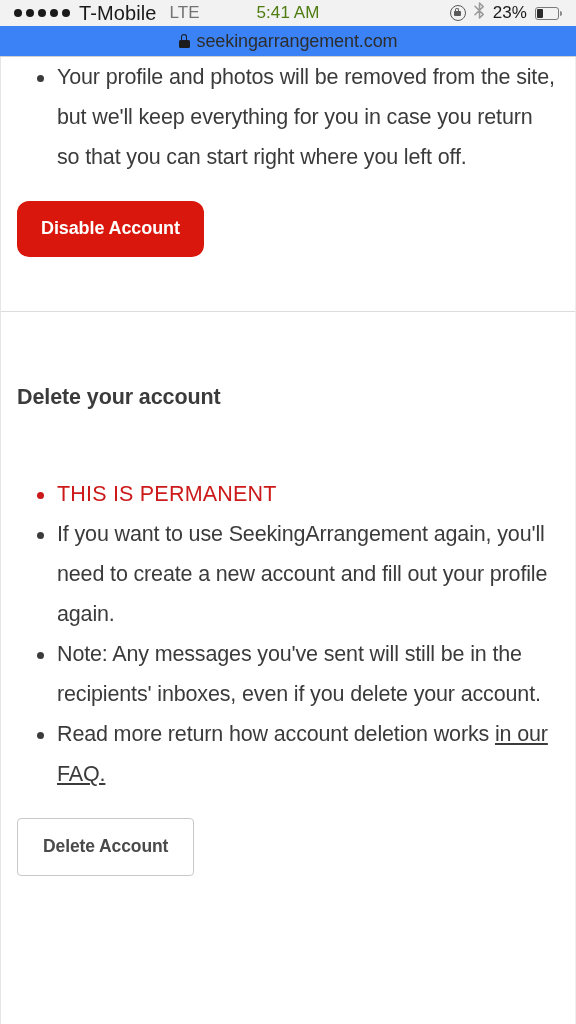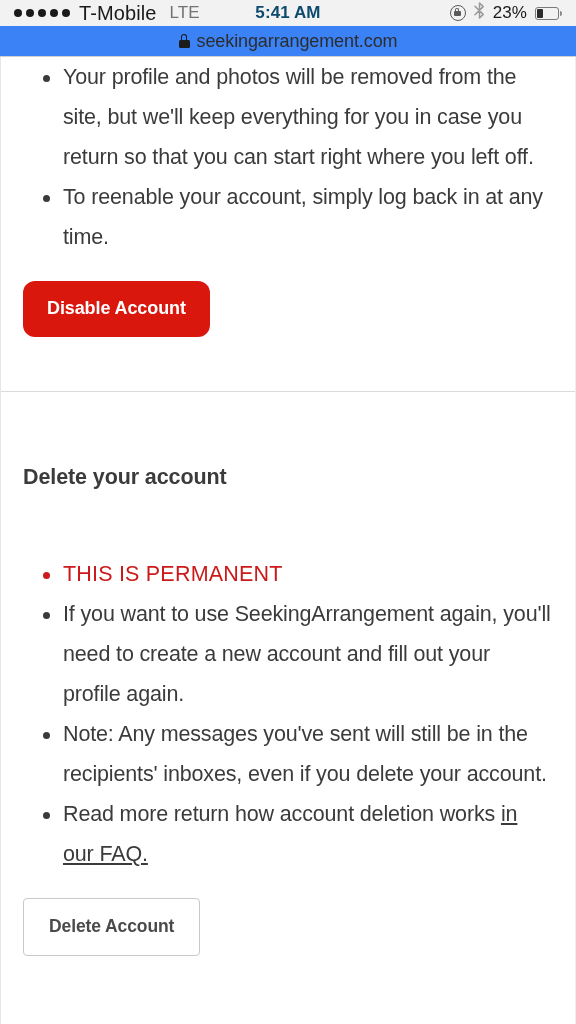--- a/index.html
+++ b/index.html
@@ -25,21 +25,21 @@
   .sb-left{ display:flex; align-items:center; gap:9px; }
   .signal-dots{ display:flex; gap:4px; align-items:center; }
   .signal-dots i{ width:8px; height:8px; border-radius:50%; background:#1a1a1a; display:block; }
   .carrier{ font-size:20px; color:#1a1a1a; }
   .net-type{ font-size:17px; color:#737373; margin-left:4px; }
   .sb-center{
     position:absolute; left:0; right:0; top:0; height:26px;
     display:flex; align-items:center; justify-content:center;
     pointer-events:none;
   }
-  .clock{ font-size:17px; font-weight:bold; color:#0c4a6e; }
+  .clock{ font-size:17px; font-weight:normal; color:#4d7c0f; }
   .sb-right{ margin-left:auto; display:flex; align-items:center; gap:8px; }
   .rot-lock{ width:16px; height:16px; position:relative; }
   .rot-lock .ring{
     position:absolute; inset:0;
     border:1.6px solid #5a5a5a; border-radius:50%;
   }
   .rot-lock .body{
     position:absolute; left:4.2px; top:6.2px; width:7px; height:5px;
     background:#5a5a5a; border-radius:1px;
   }
@@ -85,21 +85,21 @@
   .url-text{ font-size:18px; color:#2d2d2d; letter-spacing:-.1px; }
 
   
   .page{
     height:967px;
     background:#ffffff;
     border-left:1px solid #e6e6e6;
     border-right:1px solid #ededed;
     overflow:hidden;
   }
-  .section{ padding:0 22px; }
+  .section{ padding:0 16px; }
   .section.bottom{ padding-top:0; }
   .divider{ height:1px; background:#dcdcdc; width:100%; }
 
   ul.bullets{ list-style:none; }
   ul.bullets li{
     position:relative;
     padding-left:40px;
     font-size:21.5px;
     line-height:40px;
     color:#3b3b3b;
@@ -209,21 +209,20 @@
       <span class="lbody"></span>
   </span>
   <span class="url-text">seekingarrangement.com</span>
 </div>
 
 <div class="page">
 
   <div class="section">
     <ul class="bullets">
       <li>Your profile and photos will be removed from the site, but we'll keep everything for you in case you return so that you can start right where you left off.</li>
-      <li>To reenable your account, simply log back in at any time.</li>
     </ul>
     <div style="height:24px"></div>
     <button class="btn-disable">Disable Account</button>
     <div style="height:54px"></div>
   </div>
 
   <div class="divider"></div>
 
   <div class="section bottom">
     <div style="height:72px"></div>

